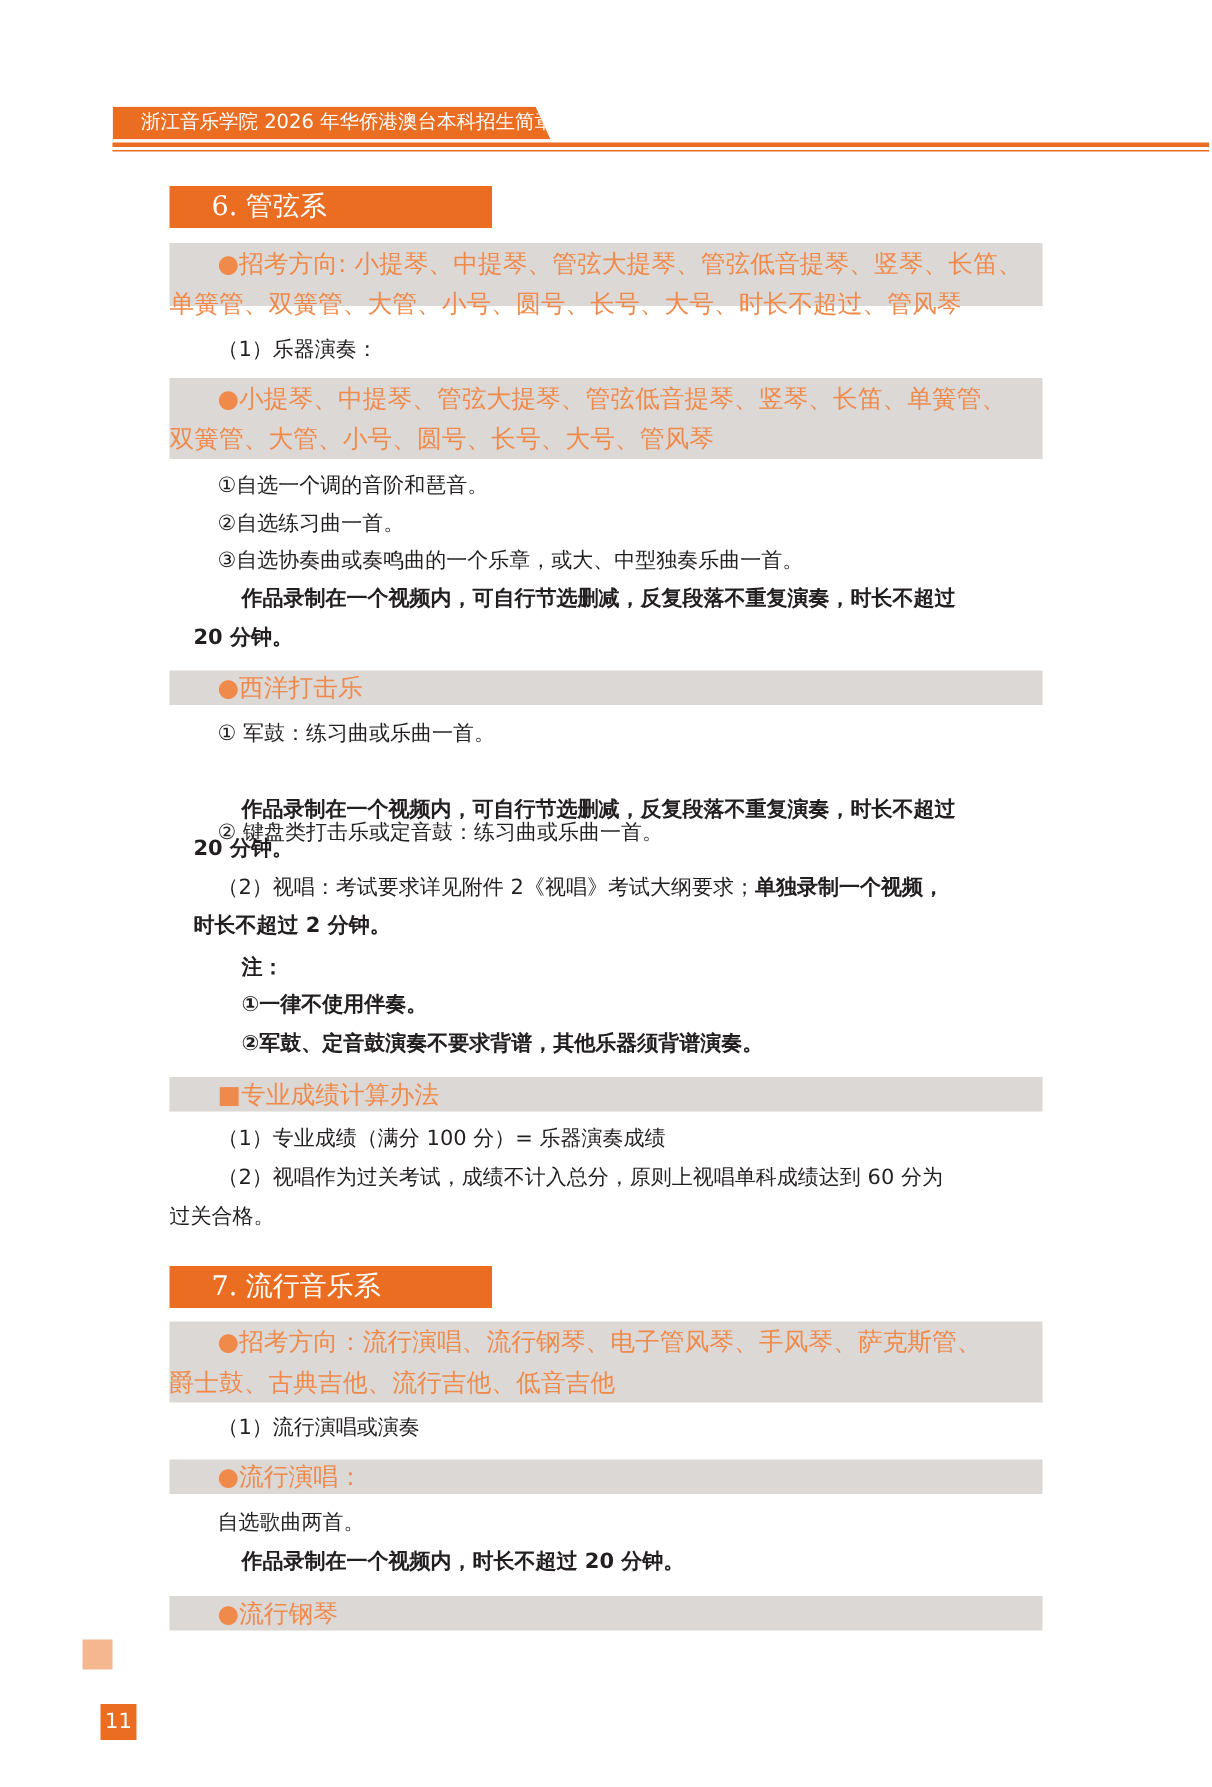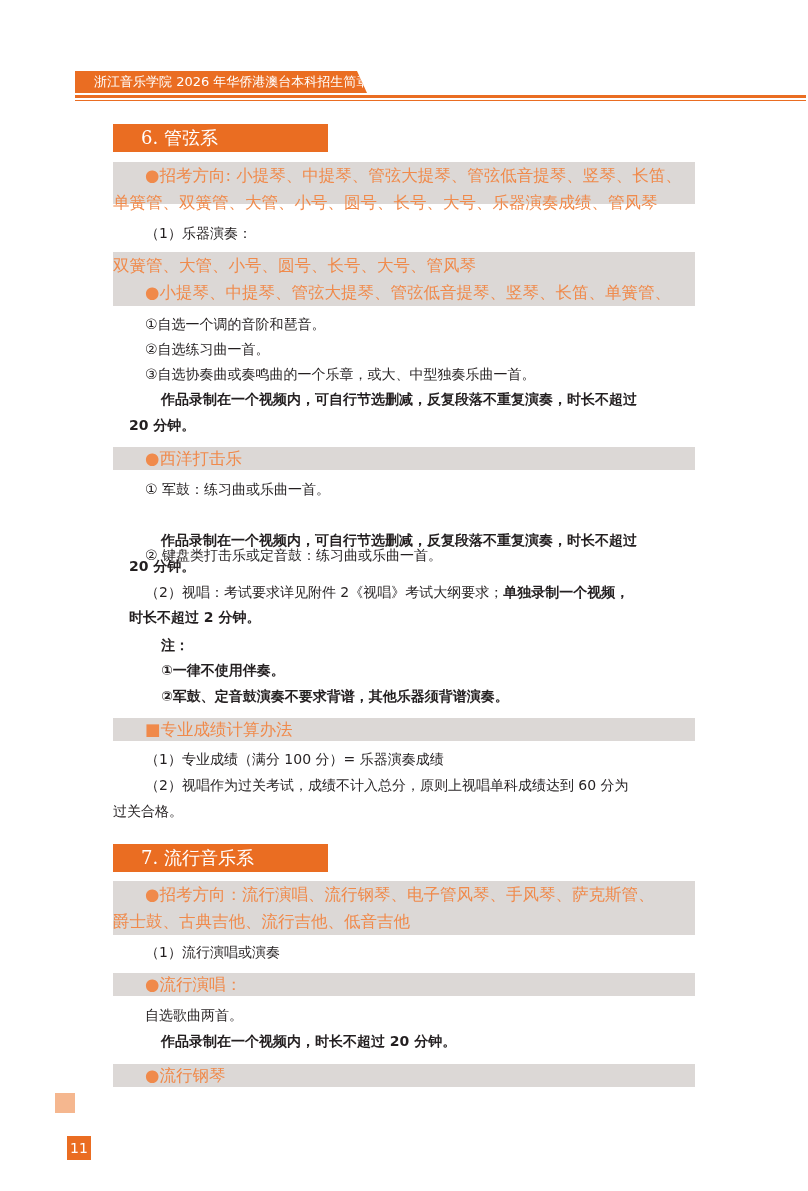--- a/index.html
+++ b/index.html
@@ -51,28 +51,28 @@
 </div>
 <div class="rule-thick"></div>
 <div class="rule-thin"></div>
 
 <div class="content">
 
   <div class="sec-head" style="top:124px;">6. 管弦系</div>
 
   <div class="band" style="top:162px; height:42px;">
     <span class="line"><span class="ind"></span><span>●招考方向: 小提琴、中提琴、管弦大提琴、管弦低音提琴、竖琴、长笛、</span></span>
-    <span class="line"><span>单簧管、双簧管、大管、小号、圆号、长号、大号、乐器演奏成绩、管风琴</span></span>
+    <span class="line"><span>单簧管、双簧管、大管、小号、圆号、长号、大号、时长不超过、管风琴</span></span>
   </div>
 
   <div class="txt ind" style="top:221px;">（1）乐器演奏：</div>
 
   <div class="band" style="top:252px; height:54px;">
+    <span class="line"><span class="ind"></span><span>●小提琴、中提琴、管弦大提琴、管弦低音提琴、竖琴、长笛、单簧管、</span></span>
     <span class="line"><span>双簧管、大管、小号、圆号、长号、大号、管风琴</span></span>
-    <span class="line"><span class="ind"></span><span>●小提琴、中提琴、管弦大提琴、管弦低音提琴、竖琴、长笛、单簧管、</span></span>
   </div>
 
   <div class="txt ind" style="top:312px;">①自选一个调的音阶和琶音。</div>
   <div class="txt ind" style="top:337px;">②自选练习曲一首。</div>
   <div class="txt ind" style="top:362px;">③自选协奏曲或奏鸣曲的一个乐章，或大、中型独奏乐曲一首。</div>
   <div class="txt ind bold" style="top:387px;">作品录制在一个视频内，可自行节选删减，反复段落不重复演奏，时长不超过</div>
   <div class="txt bold" style="top:413px;">20 分钟。</div>
 
   <div class="band" style="top:447px; height:23px; line-height:23px;">
     <span class="ind"></span><span>●西洋打击乐</span>

